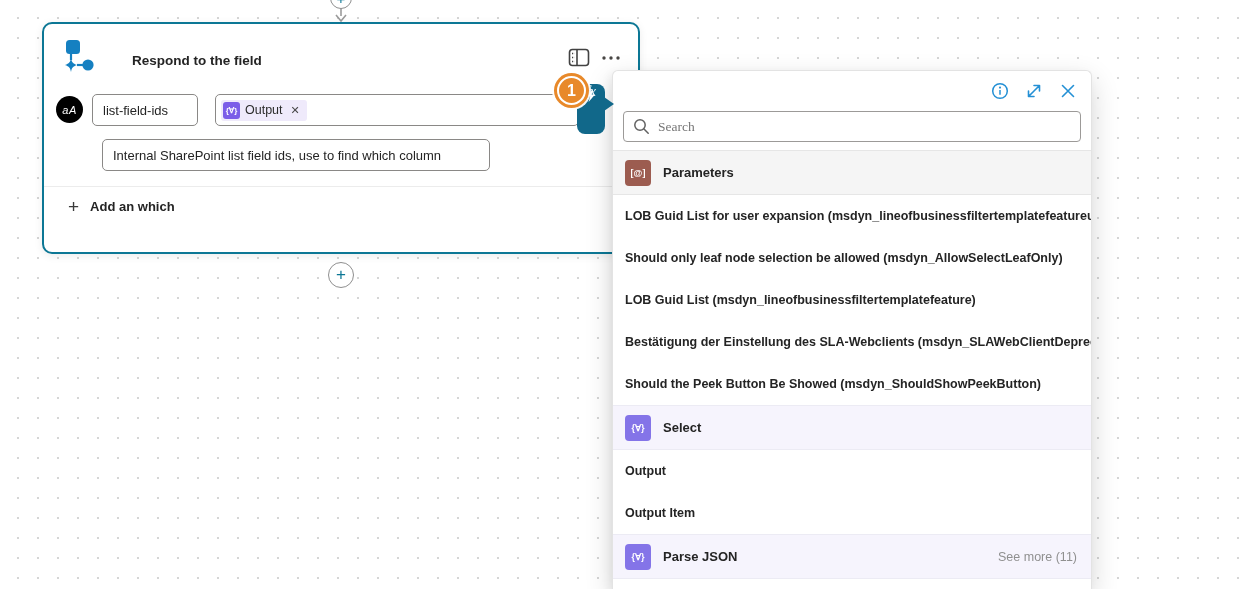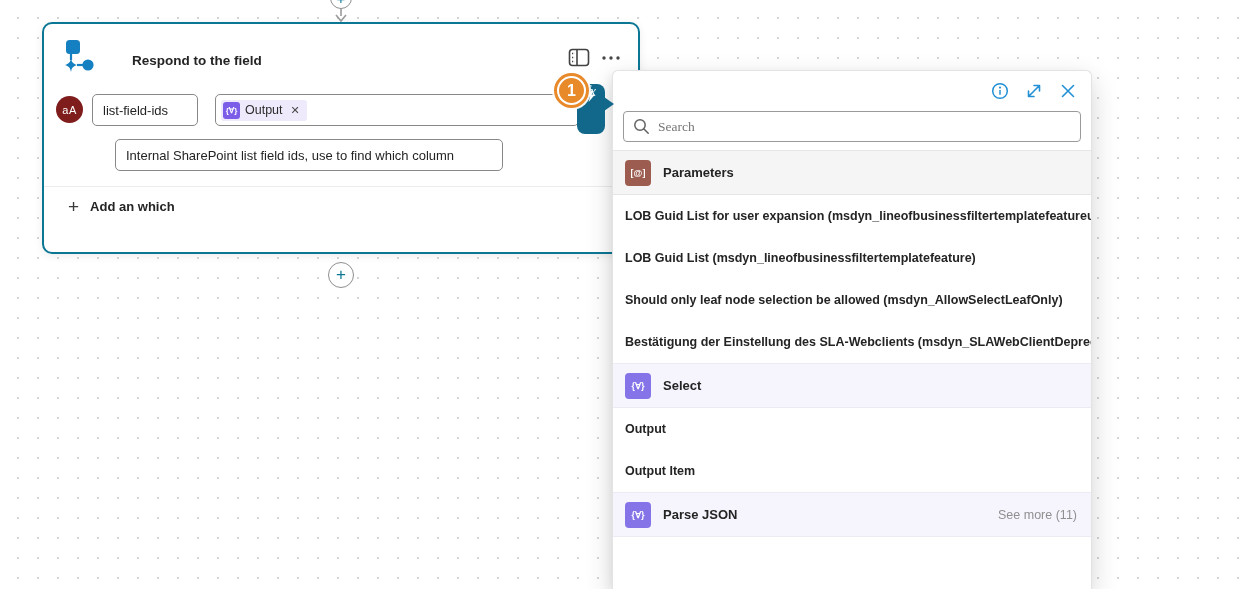--- a/index.html
+++ b/index.html
@@ -30,34 +30,34 @@
     box-shadow:0 2px 8px rgba(0,0,0,.08); z-index:5;
   }
   .card-title-icon{ position:absolute; left:14px; top:14px; }
   .card-title{ position:absolute; left:88px; top:29px; font-size:13.5px; font-weight:700; }
   .card-panel-toggle{ position:absolute; left:524px; top:24px; cursor:pointer; }
   .card-more{ position:absolute; left:554px; top:24px; width:26px; height:20px;
     display:flex; align-items:center; justify-content:center; cursor:pointer; }
 
   .avatar{
     position:absolute; left:12px; top:72px; width:27px; height:27px; border-radius:50%;
-    background:#7f1d1d; color:#fff; display:flex; align-items:center; justify-content:center;
-    font-size:11px; letter-spacing:.5px;
+    background:#000000; color:#fff; display:flex; align-items:center; justify-content:center;
+    font-size:11px; font-style:italic; letter-spacing:.5px;
   }
   .field-box{
     position:absolute; background:#fff; border:1px solid #8a8886; border-radius:5px;
     height:32px; display:flex; align-items:center;
   }
   .name-box{ left:48px; top:70px; width:106px; }
   .name-box input, .desc-box input{
     border:none; outline:none; width:100%; height:100%; padding:0 10px;
     font-family:"Liberation Sans", sans-serif; font-size:13px; color:#242424; background:transparent;
   }
   .token-box{ left:171px; top:70px; width:364px; padding-left:5px; }
-  .desc-box{ left:58px; top:115px; width:388px;margin-left:13px; }
+  .desc-box{ left:58px; top:115px; width:388px; }
 
   .token-pill{
     display:inline-flex; align-items:center; gap:5px; background:#efeafb;
     border-radius:3px; padding:2px 7px 2px 2px; cursor:pointer;
   }
   .token-pill .pill-icon{
     width:17px; height:17px; border-radius:3px; background:#7b5de8; color:#fff;
     display:flex; align-items:center; justify-content:center; font-size:8px; font-weight:700;
   }
   .token-pill .pill-label{ font-size:12.5px; color:#2b2b2b; }
@@ -253,23 +253,24 @@
     </svg>
     <input placeholder="Search" style="">
   </div>
 
   <div class="panel-rows">
     <div class="row-header grey">
       <span class="gicon brown">[@]</span>
       <span class="glabel">Parameters</span>
     </div>
     <div class="row-item">LOB Guid List for user expansion (msdyn_lineofbusinessfiltertemplatefeatureusere...</div>
+    <div class="row-item">Should only leaf node selection be allowed (msdyn_AllowSelectLeafOnly)</div>
     <div class="row-item">LOB Guid List (msdyn_lineofbusinessfiltertemplatefeature)</div>
-    <div class="row-item">Should only leaf node selection be allowed (msdyn_AllowSelectLeafOnly)</div>
     <div class="row-item">Bestätigung der Einstellung des SLA-Webclients (msdyn_SLAWebClientDeprecatio...</div>
+    <div class="row-item">Should the Peek Button Be Showed (msdyn_ShouldShowPeekButton)</div>
     <div class="row-header purple">
       <span class="gicon violet">{∀}</span>
       <span class="glabel">Select</span>
     </div>
     <div class="row-item">Output</div>
     <div class="row-item">Output Item</div>
     <div class="row-header purple">
       <span class="gicon violet">{∀}</span>
       <span class="glabel">Parse JSON</span>
       <span class="see-more">See more (11)</span>

